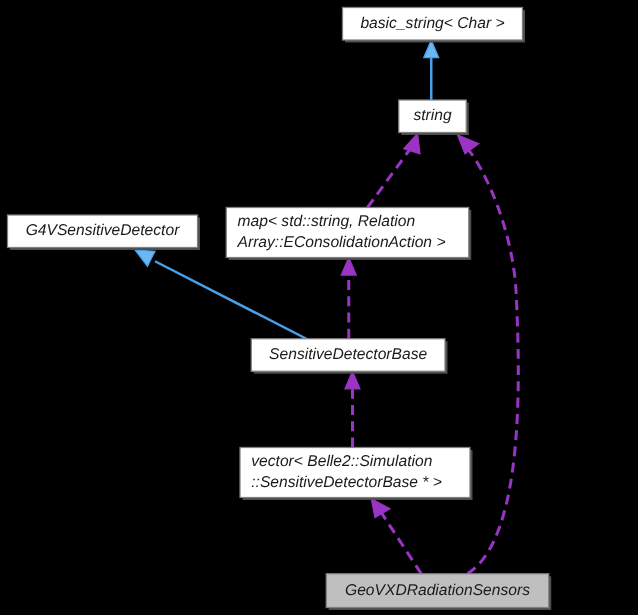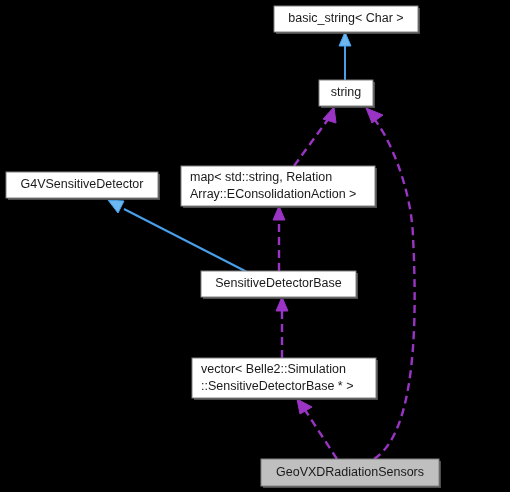--- a/index.html
+++ b/index.html
@@ -7,20 +7,21 @@
     padding: 0;
     background: #000000;
   }
   #diagram-root {
     position: relative;
     width: 510px;
     height: 492px;
     background: #000000;
     overflow: hidden;
     font-family: "Liberation Sans", sans-serif;
+    font-style: italic;
   }
   svg#uml-canvas {
     position: absolute;
     left: 0;
     top: 0;
     width: 510px;
     height: 492px;
     display: block;
   }
   .node-box {

